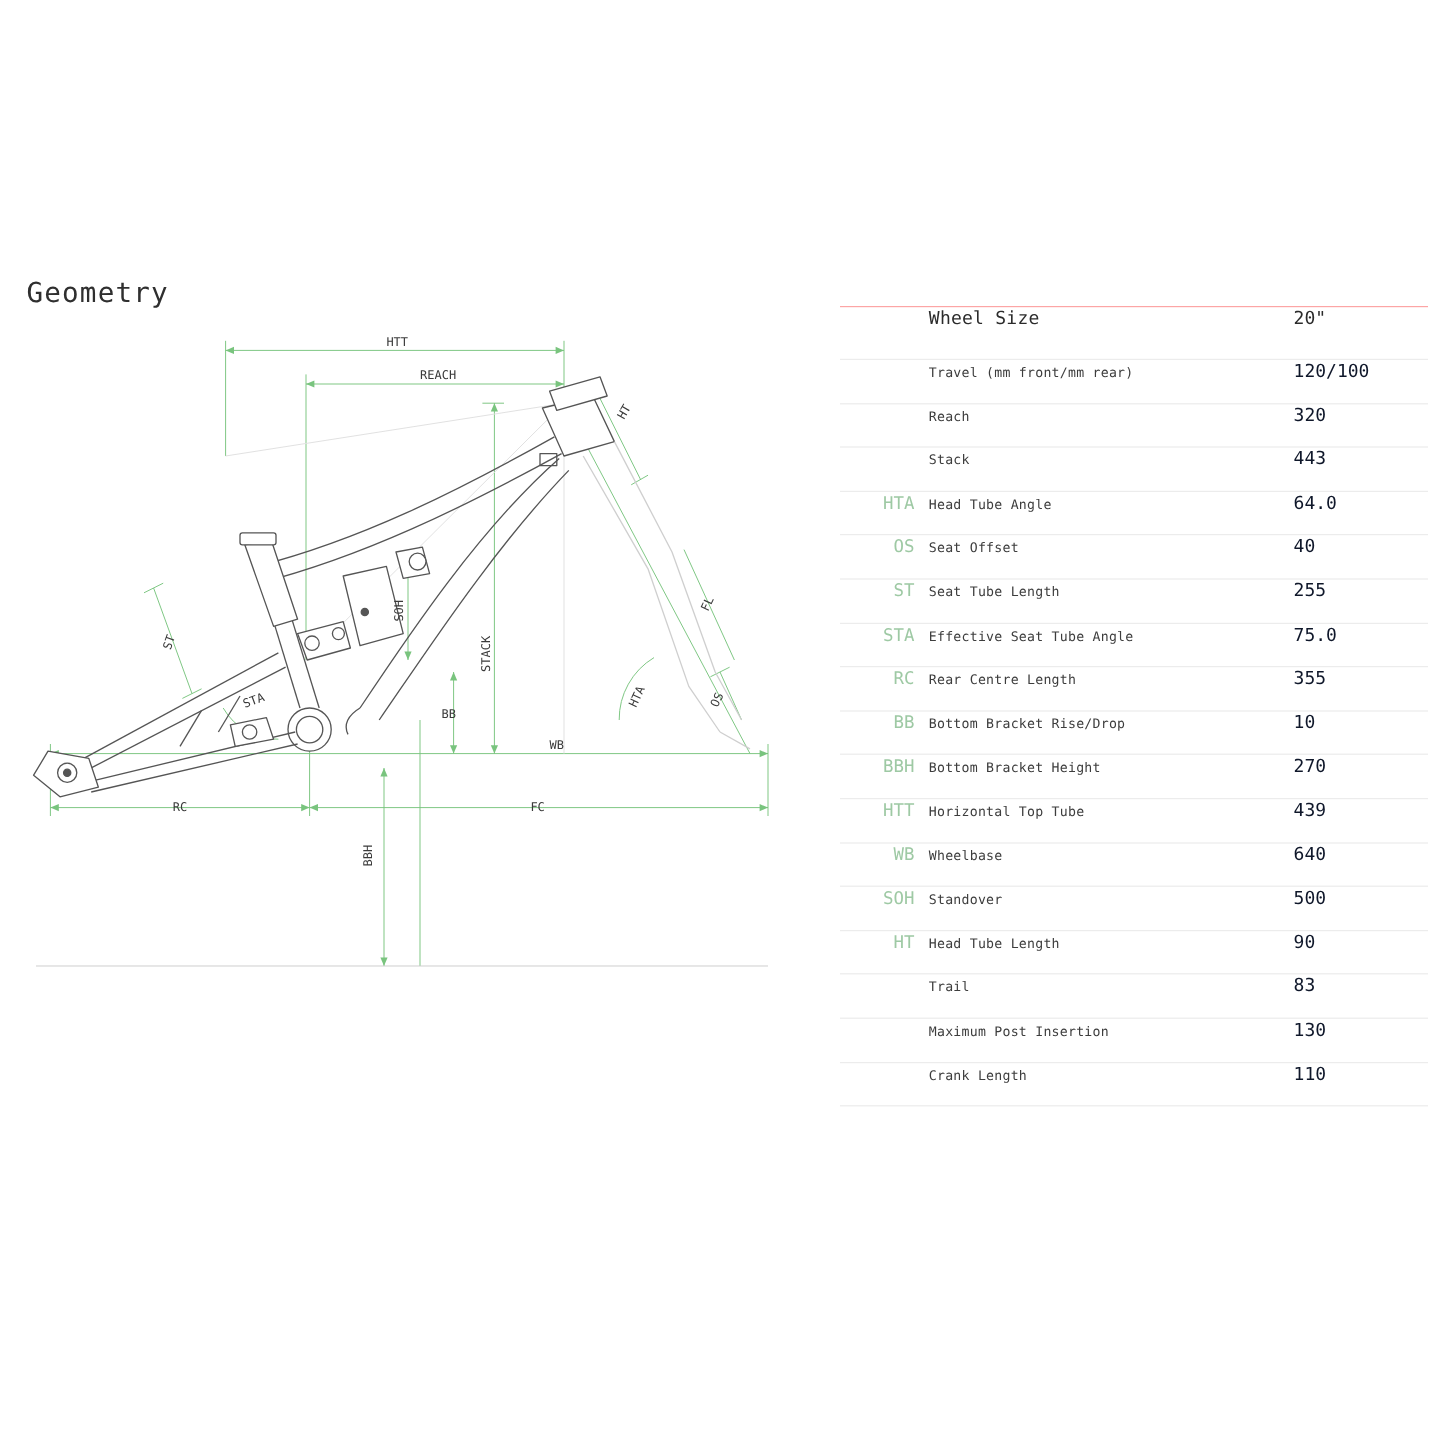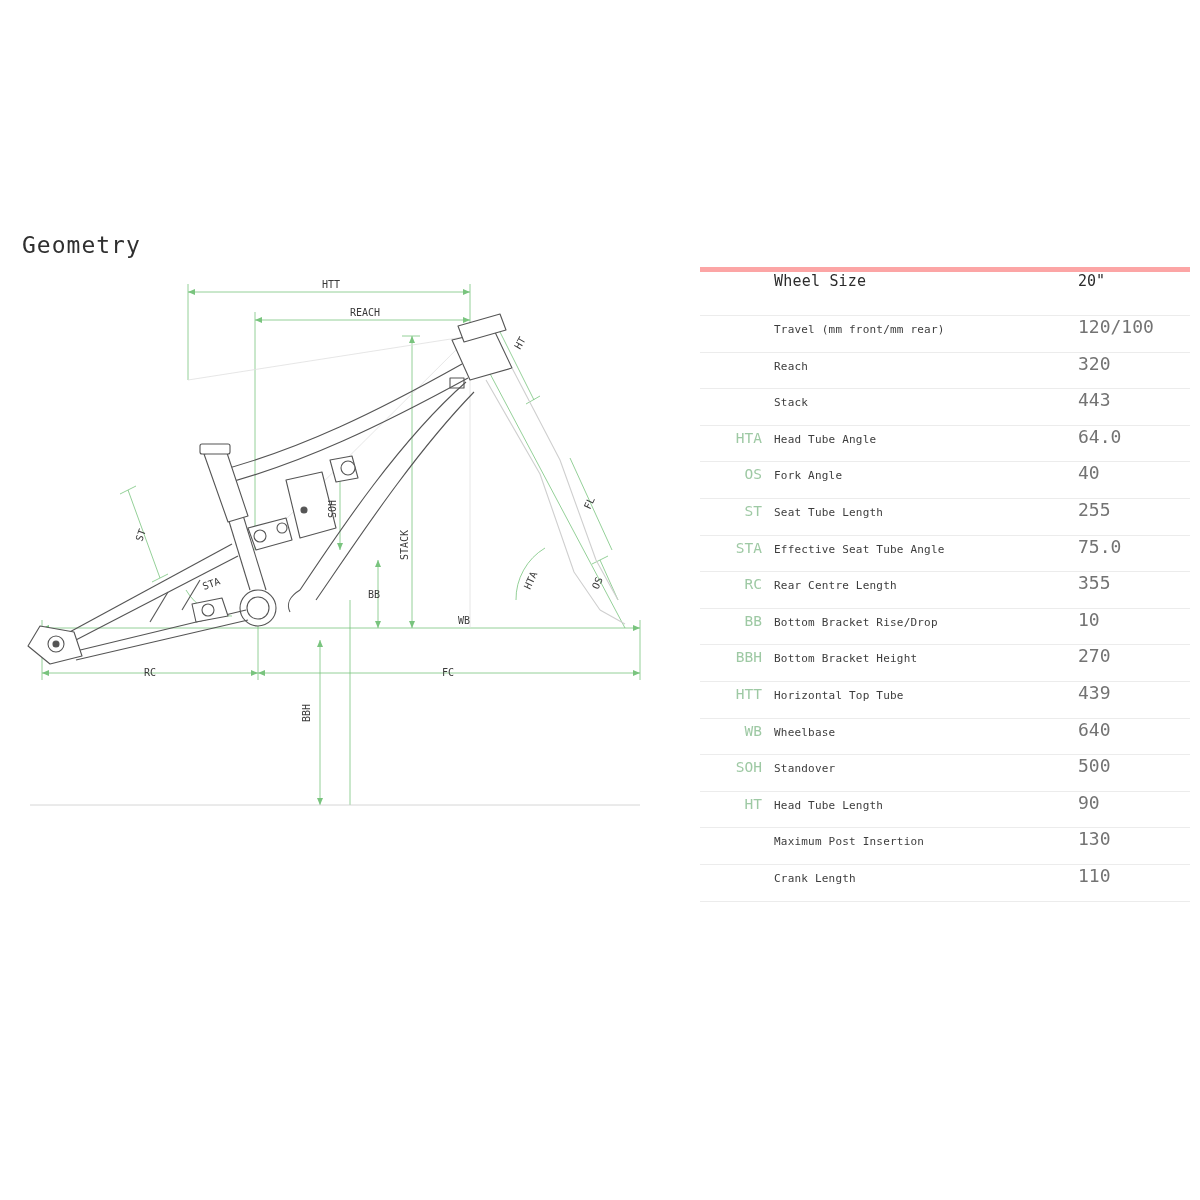--- a/index.html
+++ b/index.html
@@ -46,45 +46,44 @@
     top: 255px;
     width: 490px;
   }
   .spec-row {
     display: flex;
     align-items: baseline;
     height: 35.6px;
     border-bottom: 1px solid #ececec;
   }
   .spec-row.first {
-    border-top: 5px solid #fca5a5;
+    border-top: 1px solid #fca5a5;
     height: 43px;
-    margin-top: 12px;
   }
   .spec-abbr {
     width: 62px;
     text-align: right;
     padding-right: 12px;
     font-size: 14.5px;
     color: #9ec9a4;
     flex: none;
     font-family: "DejaVu Sans Mono", monospace;
   }
   .spec-label {
     flex: 1 1 auto;
     font-size: 11px;
     color: #3d3d3d;
     letter-spacing: 0.2px;
     font-family: "DejaVu Sans Mono", monospace;
   }
   .spec-value {
     flex: none;
     width: 112px;
-    font-size: 18px;
-    color: #737373;
+    font-size: 15px;
+    color: #0f172a;
     text-align: left;
     padding-left: 4px;
     font-family: "DejaVu Sans Mono", monospace;
   }
   .spec-row.first .spec-label { color: #2b2b2b; font-size: 15px; }
   .spec-row.first .spec-value { color: #2b2b2b; font-size: 15px; }
 </style>
 </head>
 <body>
 
@@ -260,21 +259,21 @@
       <div class="spec-label">Stack</div>
       <div class="spec-value">443</div>
     </div>
     <div class="spec-row">
       <div class="spec-abbr">HTA</div>
       <div class="spec-label">Head Tube Angle</div>
       <div class="spec-value">64.0</div>
     </div>
     <div class="spec-row">
       <div class="spec-abbr">OS</div>
-      <div class="spec-label">Fork Angle</div>
+      <div class="spec-label">Seat Offset</div>
       <div class="spec-value">40</div>
     </div>
     <div class="spec-row">
       <div class="spec-abbr">ST</div>
       <div class="spec-label">Seat Tube Length</div>
       <div class="spec-value">255</div>
     </div>
     <div class="spec-row">
       <div class="spec-abbr">STA</div>
       <div class="spec-label">Effective Seat Tube Angle</div>
@@ -310,20 +309,25 @@
       <div class="spec-label">Standover</div>
       <div class="spec-value">500</div>
     </div>
     <div class="spec-row">
       <div class="spec-abbr">HT</div>
       <div class="spec-label">Head Tube Length</div>
       <div class="spec-value">90</div>
     </div>
     <div class="spec-row">
       <div class="spec-abbr"></div>
+      <div class="spec-label">Trail</div>
+      <div class="spec-value">83</div>
+    </div>
+    <div class="spec-row">
+      <div class="spec-abbr"></div>
       <div class="spec-label">Maximum Post Insertion</div>
       <div class="spec-value">130</div>
     </div>
     <div class="spec-row">
       <div class="spec-abbr"></div>
       <div class="spec-label">Crank Length</div>
       <div class="spec-value">110</div>
     </div>
 
   </div>

